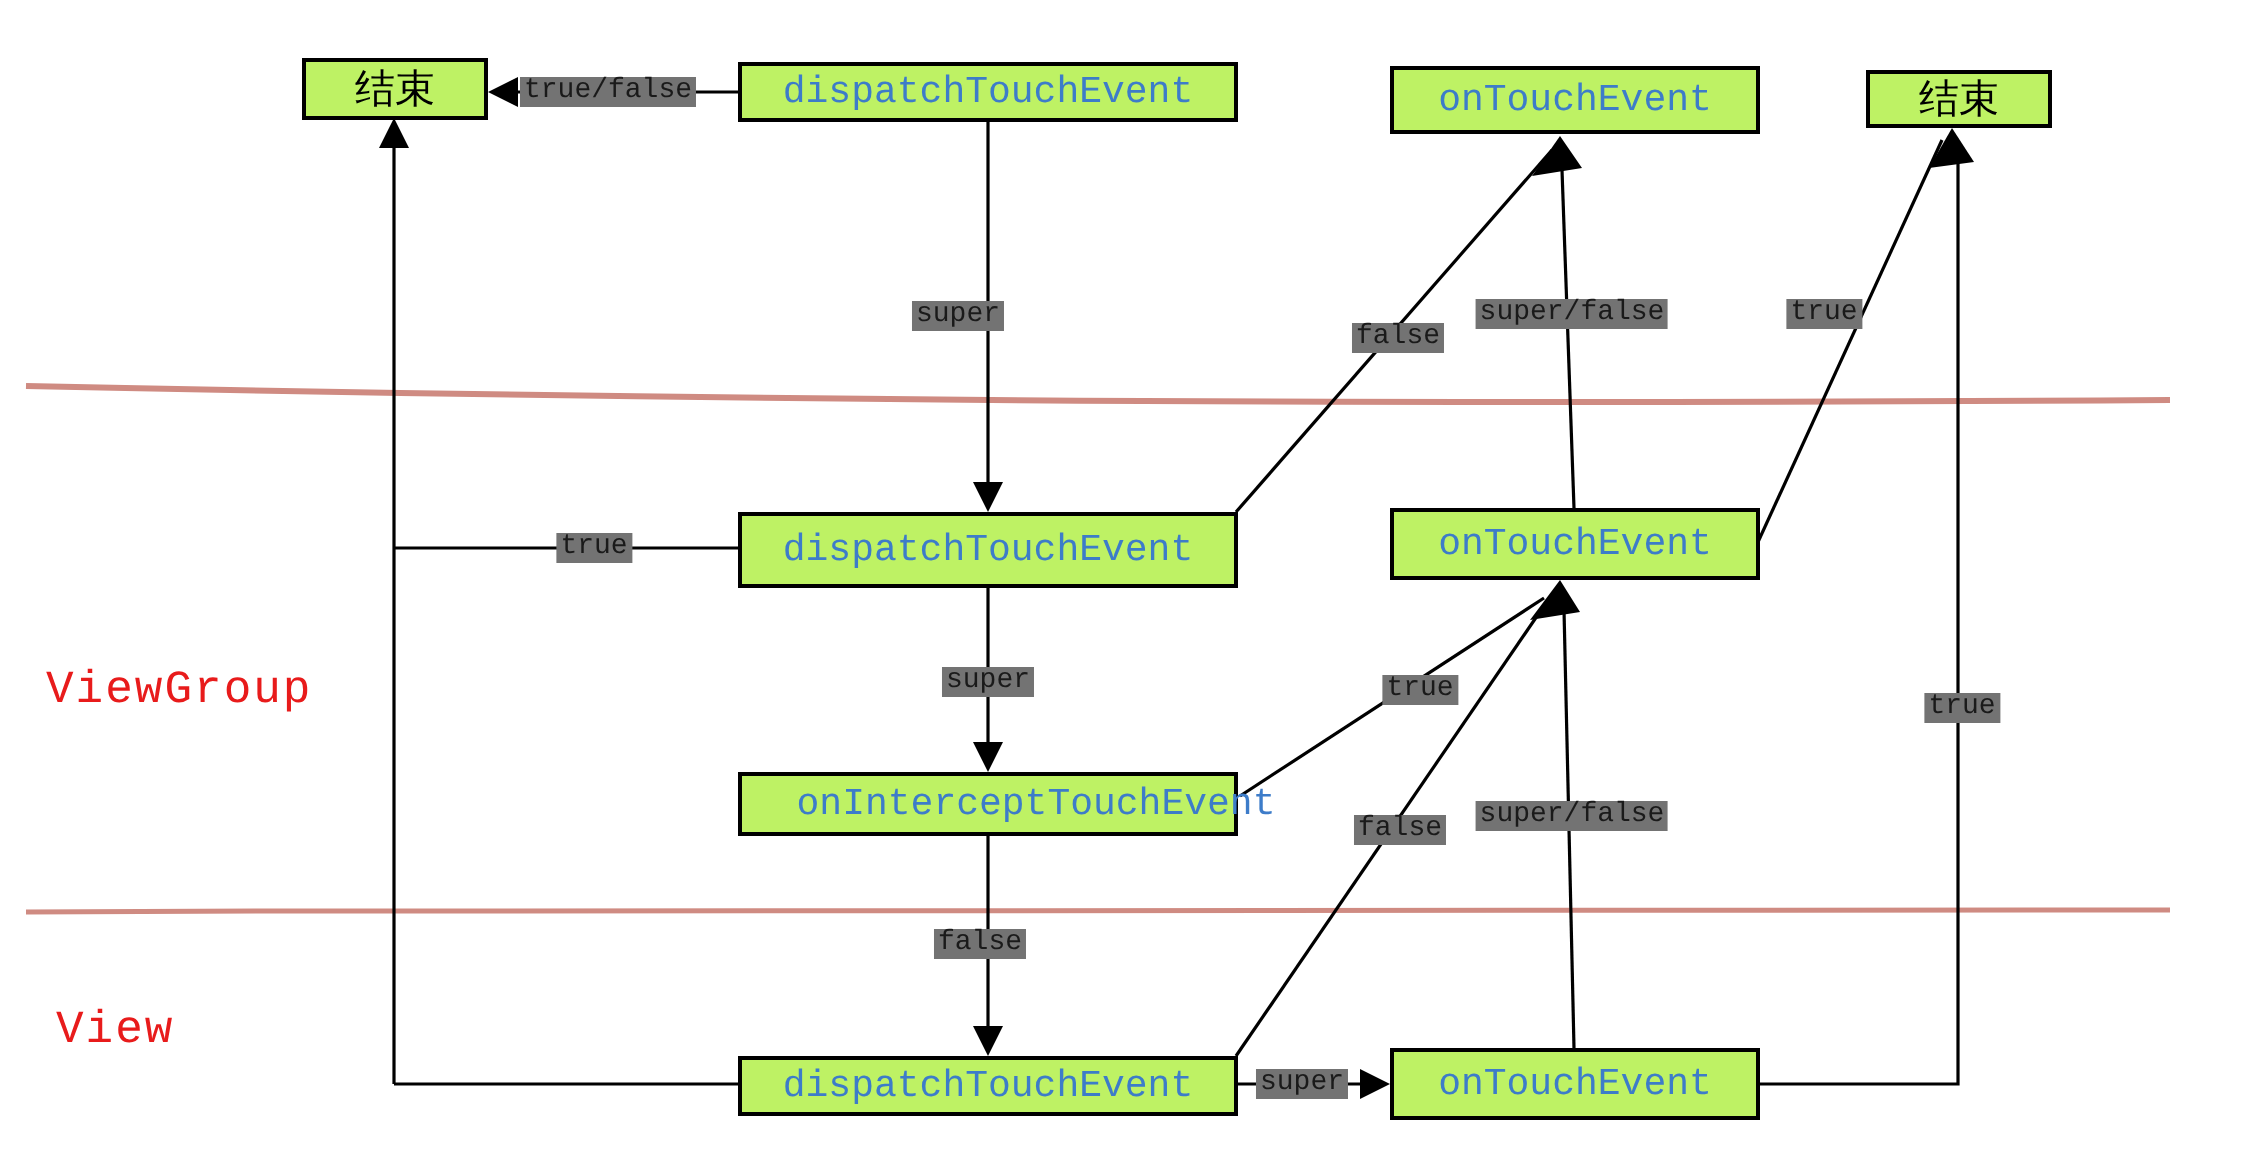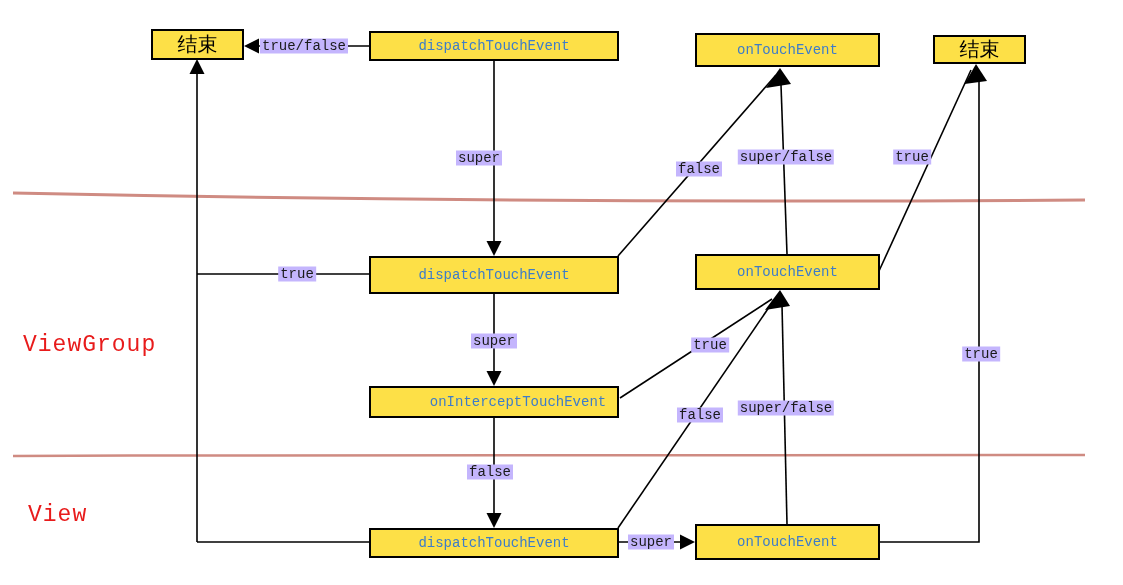--- a/index.html
+++ b/index.html
@@ -7,37 +7,37 @@
     position:relative;
     width:1123px;height:585px;
     background:#ffffff;
     font-family:"Liberation Mono","DejaVu Sans Mono",monospace;
     overflow:hidden;
   }
   #wires{position:absolute;left:0;top:0;width:1123px;height:585px;}
   .node{
     position:absolute;
     border:2px solid #000000;
-    background:#fde047;
+    background:#bef264;
     display:flex;align-items:center;justify-content:center;
     box-sizing:border-box;
   }
   .node-label{
-    font-size:14px;
+    font-size:19px;
     color:#3d7cc9;
     white-space:nowrap;
     letter-spacing:0px;
   }
   .node-label.black{color:#000000;font-size:20px;}
   .edge-label{
     position:absolute;
     transform:translate(-50%,-50%);
     font-size:14px;
     color:#1a1a1a;
-    background:#c4b5fd;
+    background:#737373;
     padding:0 2px;
     white-space:nowrap;
     line-height:15px;
   }
   .layer-label{
     position:absolute;
     font-size:23px;
     color:#e81b1b;
     white-space:nowrap;
     letter-spacing:1px;

